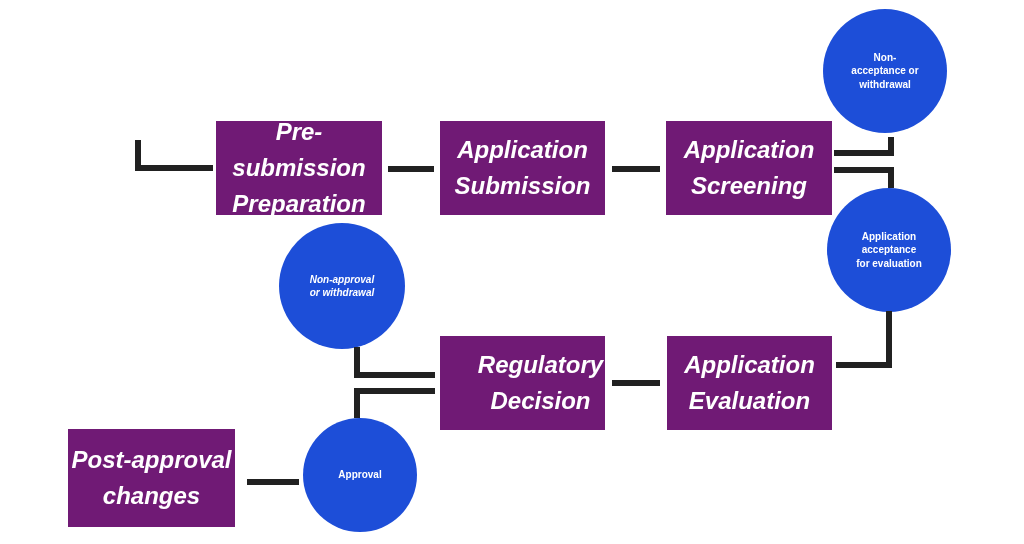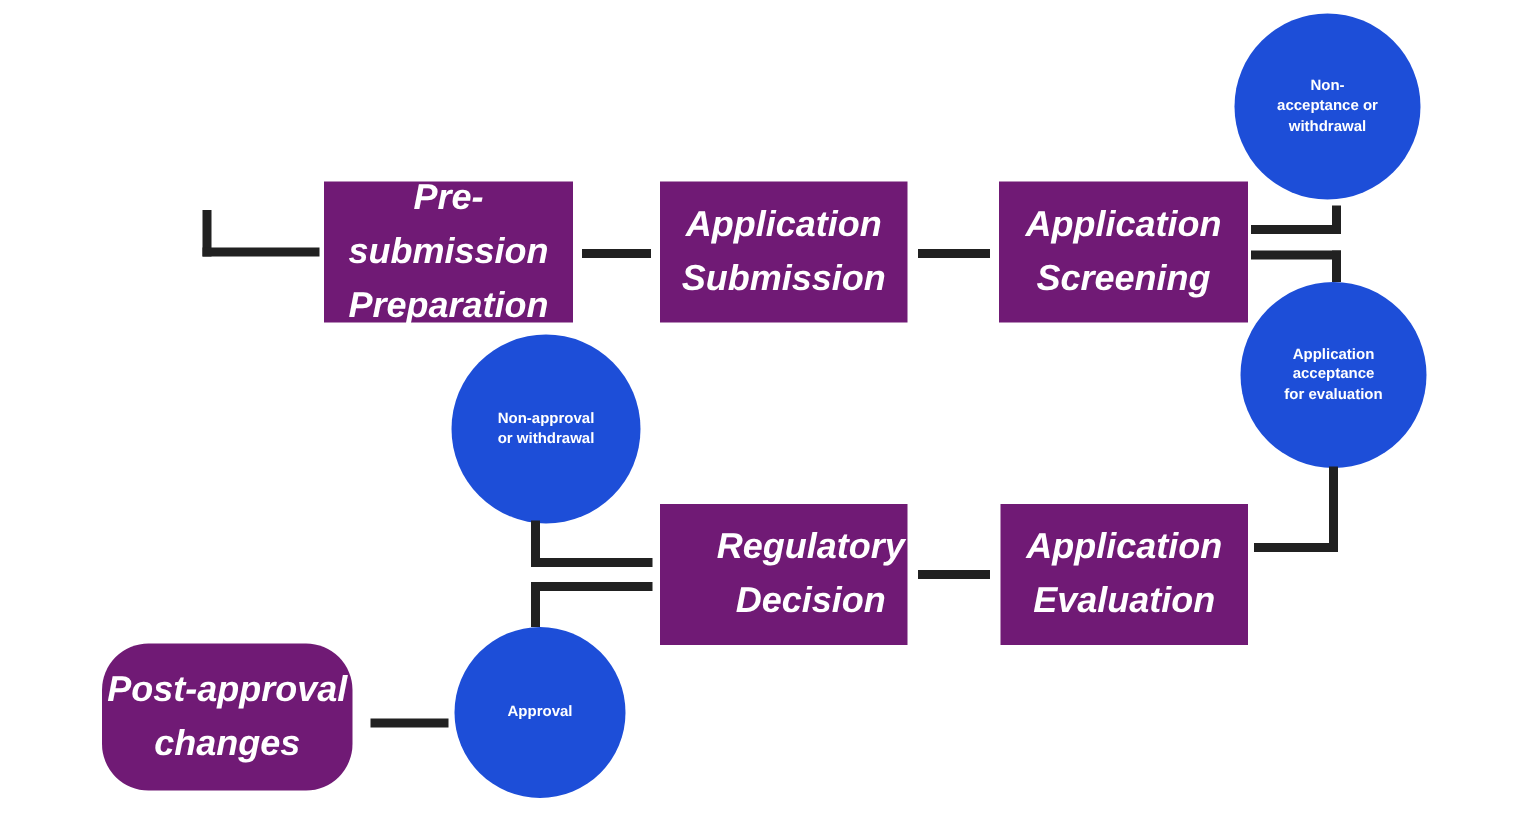--- a/index.html
+++ b/index.html
@@ -57,21 +57,21 @@
 acceptance or
 withdrawal</span>
   </div>
 
   <div class="node circle" style="left:827px; top:188px; width:124px; height:124px;">
     <span class="label">Application
 acceptance
 for evaluation</span>
   </div>
 
-  <div class="node circle" style="left:301px; top:223px; width:126px; height:126px;">
+  <div class="node circle" style="left:279px; top:223px; width:126px; height:126px;font-style:italic;">
     <span class="label">Non-approval
 or withdrawal</span>
   </div>
 
   <div class="node circle" style="left:303px; top:418px; width:114px; height:114px;text-align:center;">
     <span class="label">Approval</span>
   </div>
 
   <div class="node rect" style="left:216px; top:121px; width:166px; height:94px;">
     <span class="label">Pre-submission
@@ -91,21 +91,21 @@
   <div class="node rect" style="left:667px; top:336px; width:165px; height:94px;">
     <span class="label">Application
 Evaluation</span>
   </div>
 
   <div class="node rect" style="left:440px; top:336px; width:165px; height:94px;padding-left:36px;">
     <span class="label">Regulatory
 Decision</span>
   </div>
 
-  <div class="node rect" style="left:68px; top:429px; width:167px; height:98px;border-radius:31px;">
+  <div class="node rect" style="left:68px; top:429px; width:167px; height:98px;">
     <span class="label">Post-approval
 changes</span>
   </div>
 
   <div class="line" style="left:135px; top:140px; width:6px; height:31px;"></div>
   <div class="line" style="left:135px; top:165px; width:78px; height:6px;"></div>
 
   <div class="line" style="left:388px; top:166px; width:46px; height:6px;"></div>
 
   <div class="line" style="left:612px; top:166px; width:48px; height:6px;"></div>

